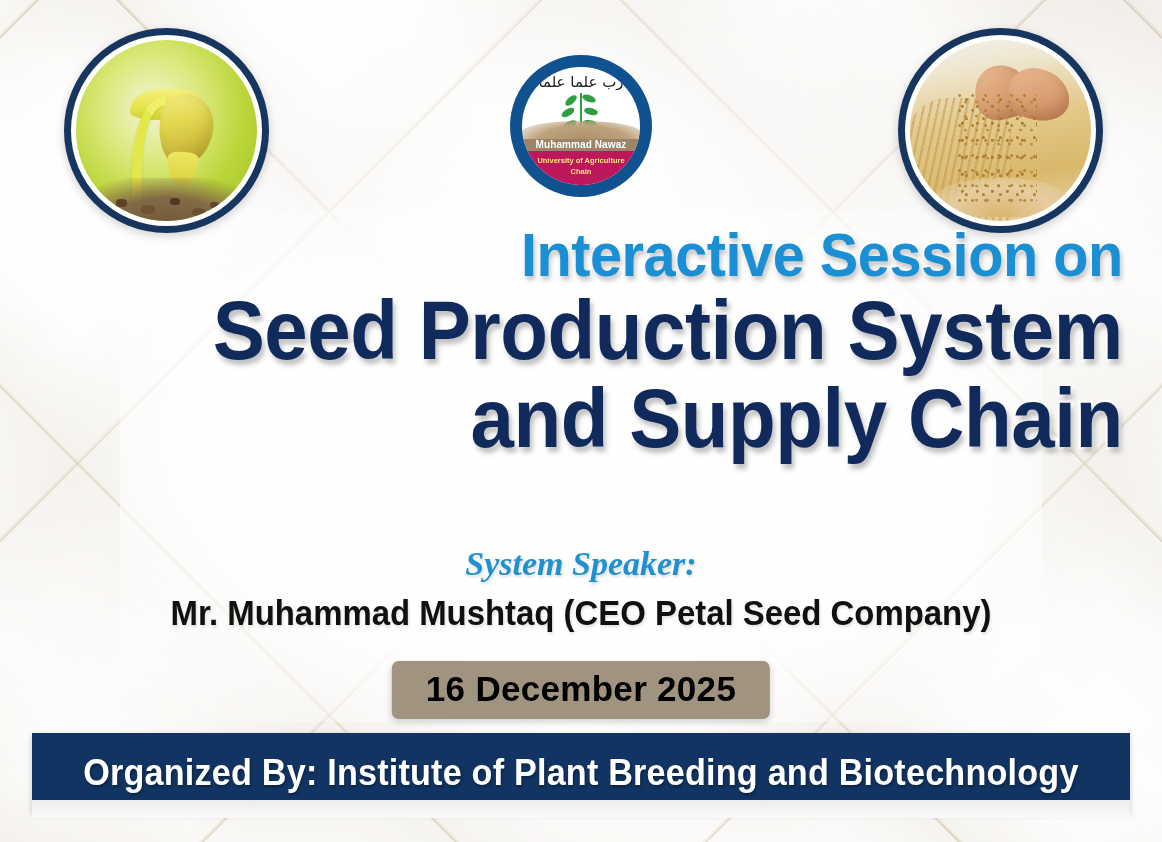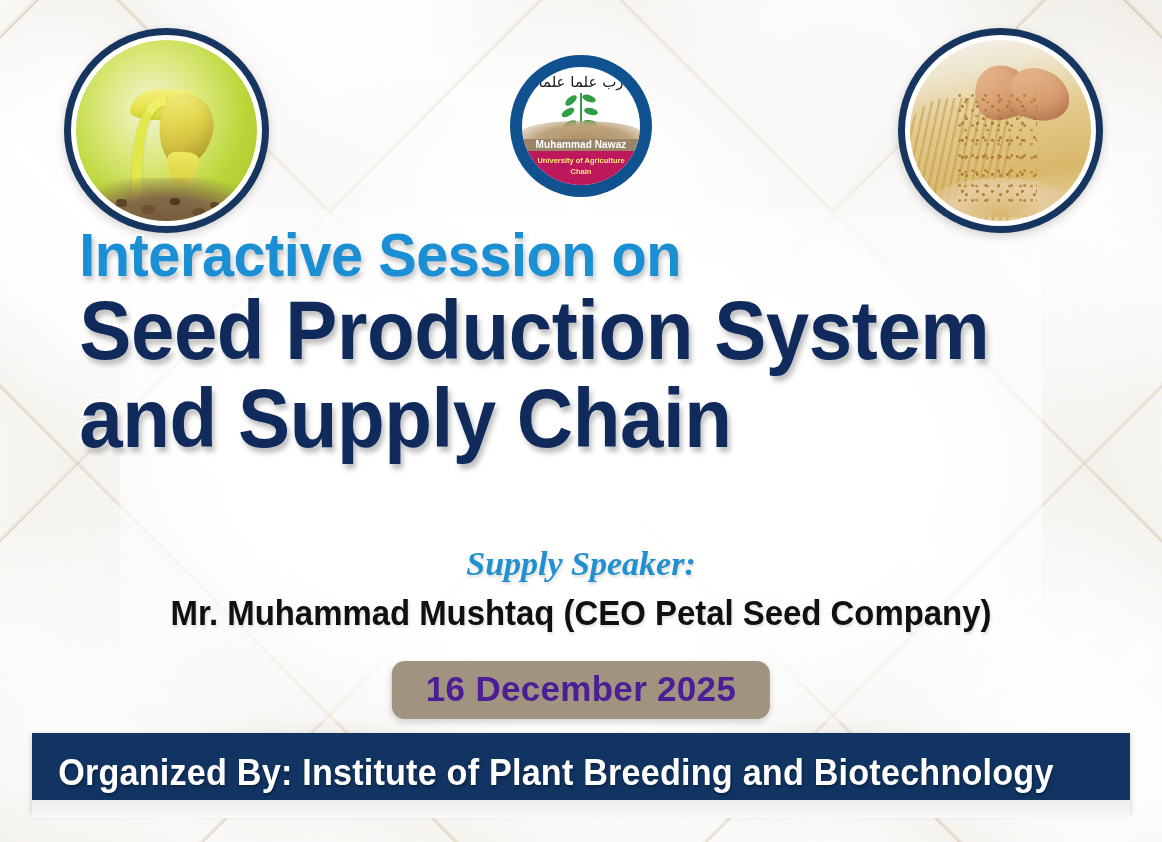--- a/index.html
+++ b/index.html
@@ -313,21 +313,21 @@
     box-sizing: border-box;
     line-height: 11px;
   }
 
   
   .headline-wrap {
     position: absolute;
     left: 0;
     right: 0;
     top: 224px;
-    text-align: left;
+    text-align: right;
     margin-left: 40px;
   }
   .hl {
     margin: 0;
     font-family: "Liberation Sans Narrow", "Liberation Sans", sans-serif;
     font-weight: bold;
     letter-spacing: -0.5px;
     transform: scaleX(0.93);
   }
   #title-line-1 {
@@ -377,41 +377,42 @@
   
   #date-badge {
     position: absolute;
     left: 50%;
     transform: translateX(-50%);
     top: 661px;
     min-width: 360px;
     padding: 9px 34px 11px;
     box-sizing: border-box;
     background: #a0937f;
-    border-radius: 13px;
+    border-radius: 7px;
     text-align: center;
     font-family: "Liberation Sans Narrow", "Liberation Sans", sans-serif;
     font-weight: bold;
     font-size: 35px;
     line-height: 38px;
-    color: #4c1d95;
+    color: #000000;
     box-shadow: 0 3px 7px rgba(0,0,0,0.18);
     letter-spacing: 0.3px;
   }
 
   
   #footer-banner {
     position: absolute;
     left: 32px;
     right: 32px;
     top: 733px;
     height: 80px;
     background: #113463;
     display: flex;
     align-items: center;
+    justify-content: center;
     box-shadow: 0 2px 6px rgba(0,0,0,0.2);
   }
   #footer-text {
     font-family: "Liberation Sans Narrow", "Liberation Sans", sans-serif;
     font-weight: bold;
     font-size: 36px;
     color: #ffffff;
     transform: scaleX(0.95);
     letter-spacing: 0.2px;
     text-shadow: 1px 2px 3px rgba(0,0,0,0.35);
@@ -500,21 +501,21 @@
       </div>
     </div>
   </div>
 
   <div class="headline-wrap">
     <div class="hl" id="title-line-1">Interactive Session on</div>
     <div class="hl" id="title-line-2">Seed Production System</div>
     <div class="hl" id="title-line-3">and Supply Chain</div>
   </div>
 
-  <div id="guest-speaker-label">Supply Speaker:</div>
+  <div id="guest-speaker-label">System Speaker:</div>
   <div id="speaker-name">Mr. Muhammad Mushtaq (CEO Petal Seed Company)</div>
 
   <div id="date-badge">16 December 2025</div>
 
   <div id="footer-banner">
     <div id="footer-text">Organized By: Institute of Plant Breeding and Biotechnology</div>
   </div>
   <div id="footer-underbar"></div>
 
 </div>

